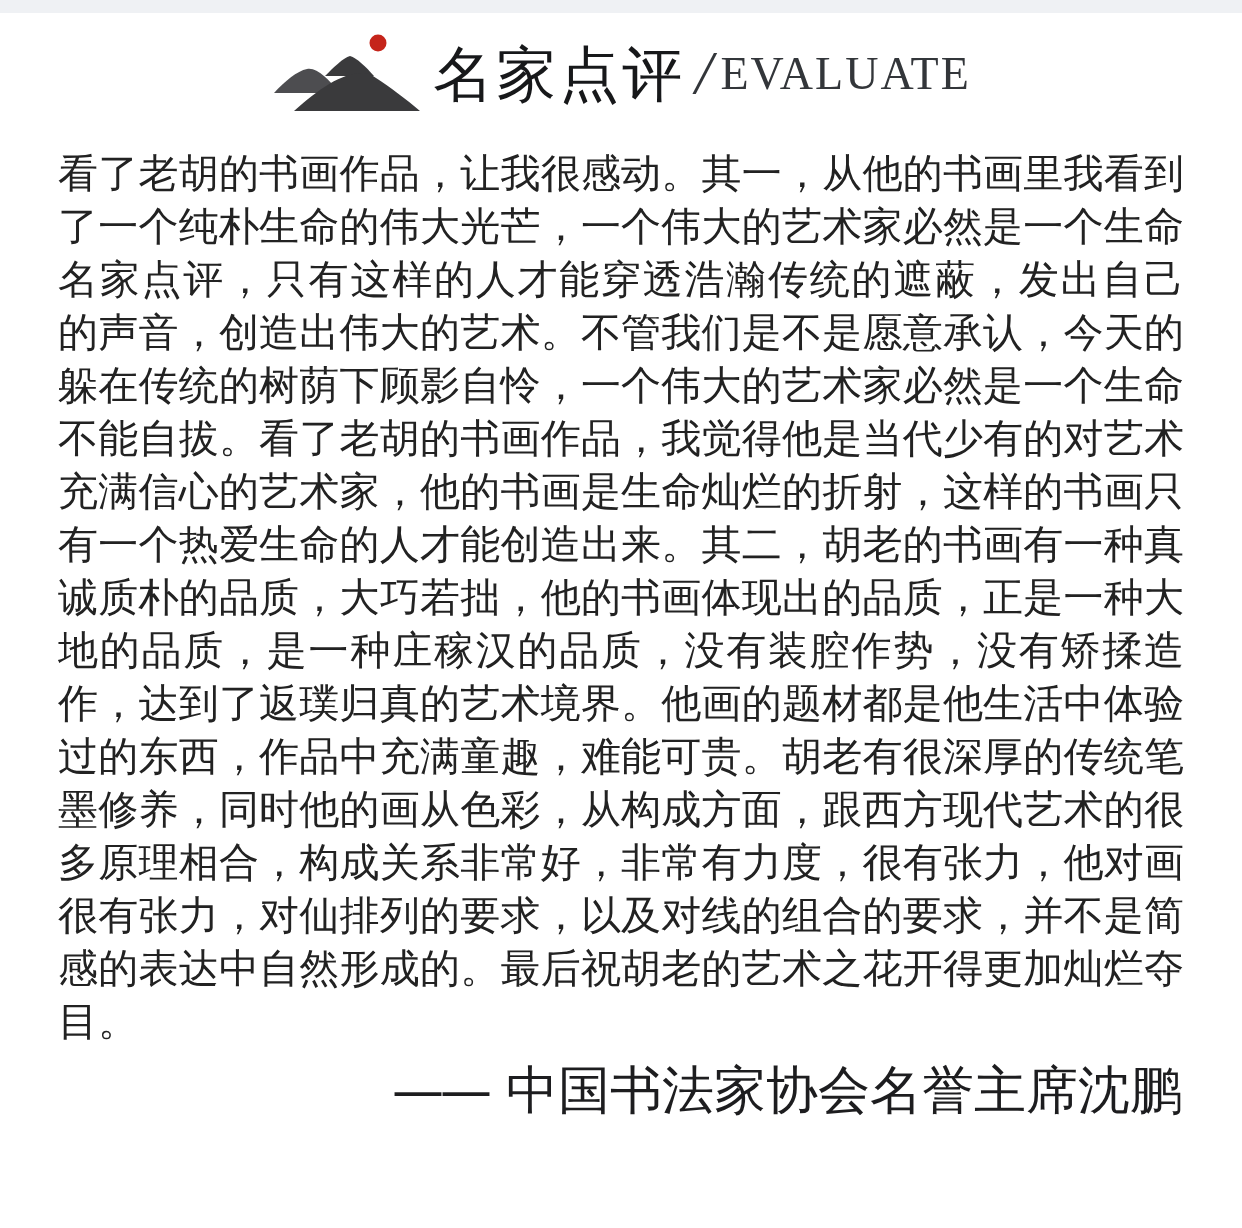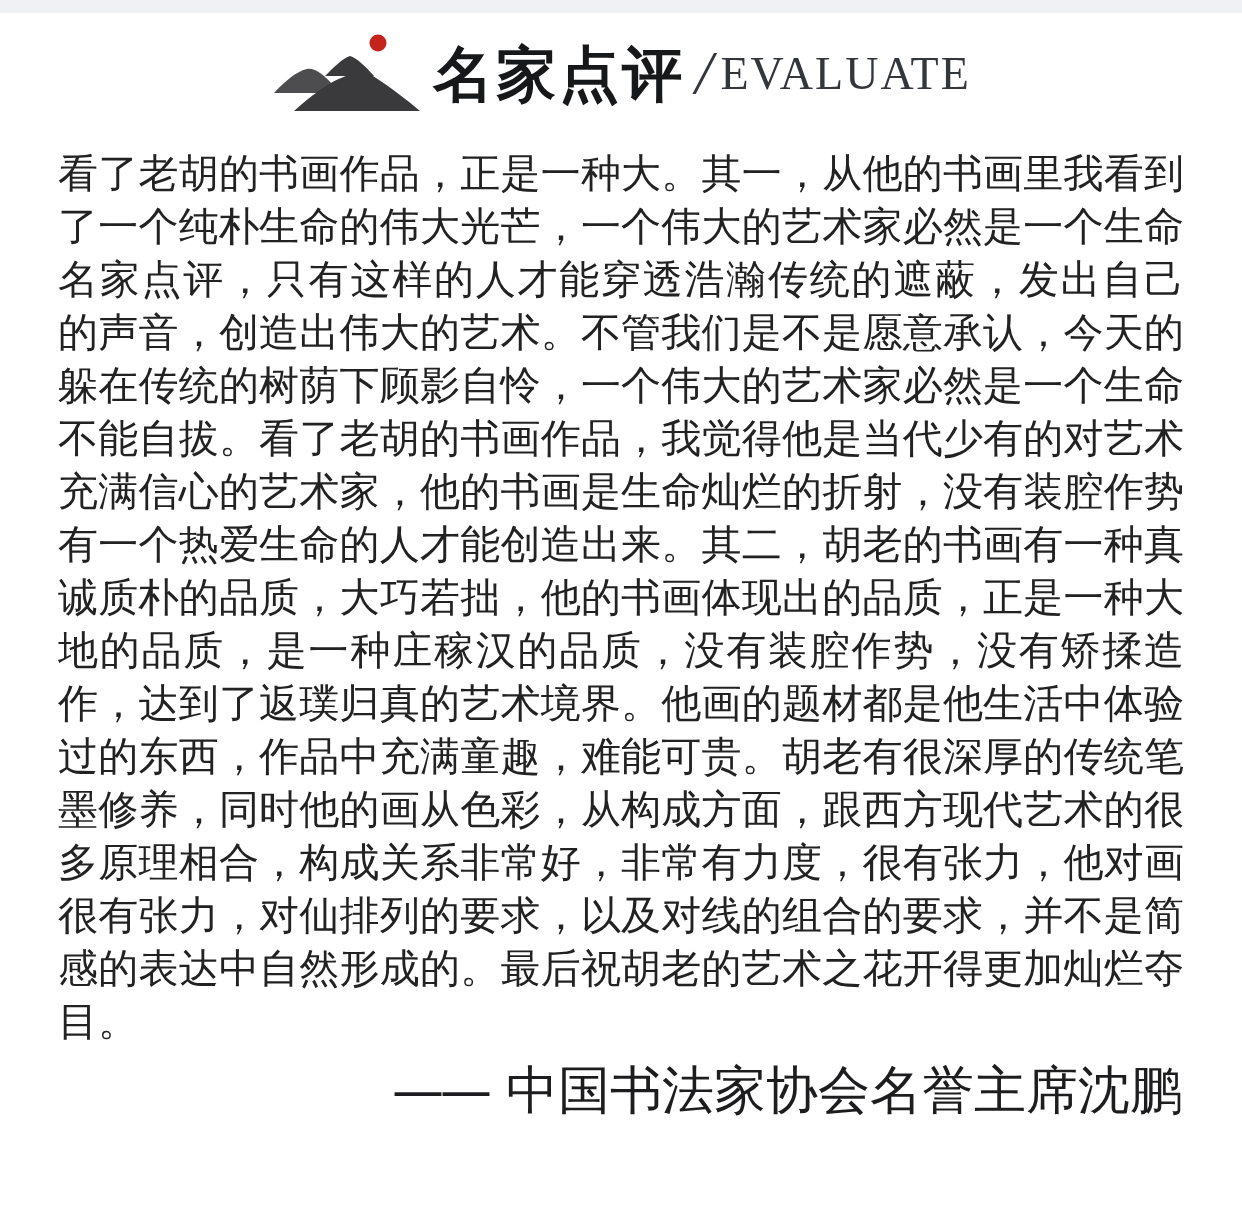--- a/index.html
+++ b/index.html
@@ -28,21 +28,21 @@
     align-items:center;
     justify-content:center;
     padding-top:16px;
     height:106px;
   }
   .logo{ display:inline-flex; margin-right:8px; }
   .logo svg{ width:152px; height:92px; }
   .title{
     margin:0 10px 0 2px;
     font-size:60px;
-    font-weight:700;
+    font-weight:400;
     color:var(--title-ink);
     letter-spacing:3px;
     line-height:1;
   }
   .subtitle{
     display:inline-flex;
     align-items:center;
     font-family:"Liberation Serif","DejaVu Serif",serif;
     color:var(--subtitle-ink);
   }
@@ -104,27 +104,27 @@
       </svg>
     </span>
     <h1 class="title">名家点评</h1>
     <span class="subtitle">
       <span class="slash">/</span>
       <span class="subtitle-en">EVALUATE</span>
     </span>
   </header>
 
   <main class="body-text" id="text-lines">
-      <div class="text-line">看了老胡的书画作品，正是一种大。其一，从他的书画里我看到</div>
+      <div class="text-line">看了老胡的书画作品，让我很感动。其一，从他的书画里我看到</div>
       <div class="text-line">了一个纯朴生命的伟大光芒，一个伟大的艺术家必然是一个生命</div>
       <div class="text-line">名家点评，只有这样的人才能穿透浩瀚传统的遮蔽，发出自己</div>
       <div class="text-line">的声音，创造出伟大的艺术。不管我们是不是愿意承认，今天的</div>
       <div class="text-line">躲在传统的树荫下顾影自怜，一个伟大的艺术家必然是一个生命</div>
       <div class="text-line">不能自拔。看了老胡的书画作品，我觉得他是当代少有的对艺术</div>
-      <div class="text-line">充满信心的艺术家，他的书画是生命灿烂的折射，没有装腔作势</div>
+      <div class="text-line">充满信心的艺术家，他的书画是生命灿烂的折射，这样的书画只</div>
       <div class="text-line">有一个热爱生命的人才能创造出来。其二，胡老的书画有一种真</div>
       <div class="text-line">诚质朴的品质，大巧若拙，他的书画体现出的品质，正是一种大</div>
       <div class="text-line">地的品质，是一种庄稼汉的品质，没有装腔作势，没有矫揉造</div>
       <div class="text-line">作，达到了返璞归真的艺术境界。他画的题材都是他生活中体验</div>
       <div class="text-line">过的东西，作品中充满童趣，难能可贵。胡老有很深厚的传统笔</div>
       <div class="text-line">墨修养，同时他的画从色彩，从构成方面，跟西方现代艺术的很</div>
       <div class="text-line">多原理相合，构成关系非常好，非常有力度，很有张力，他对画</div>
       <div class="text-line">很有张力，对仙排列的要求，以及对线的组合的要求，并不是简</div>
       <div class="text-line">感的表达中自然形成的。最后祝胡老的艺术之花开得更加灿烂夺</div>
       <div class="text-line last">目。</div>

